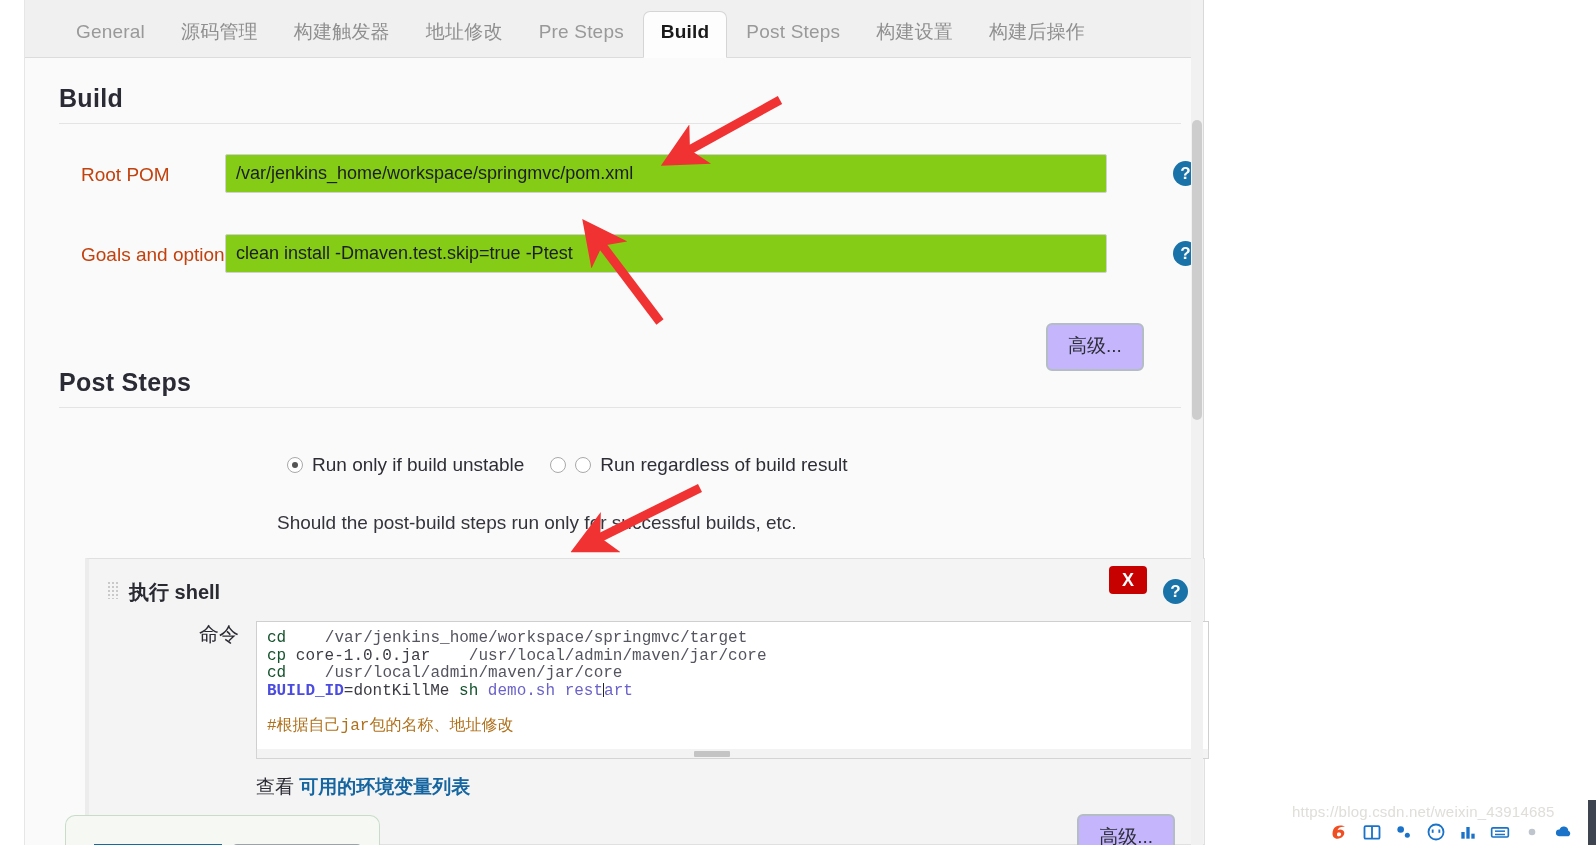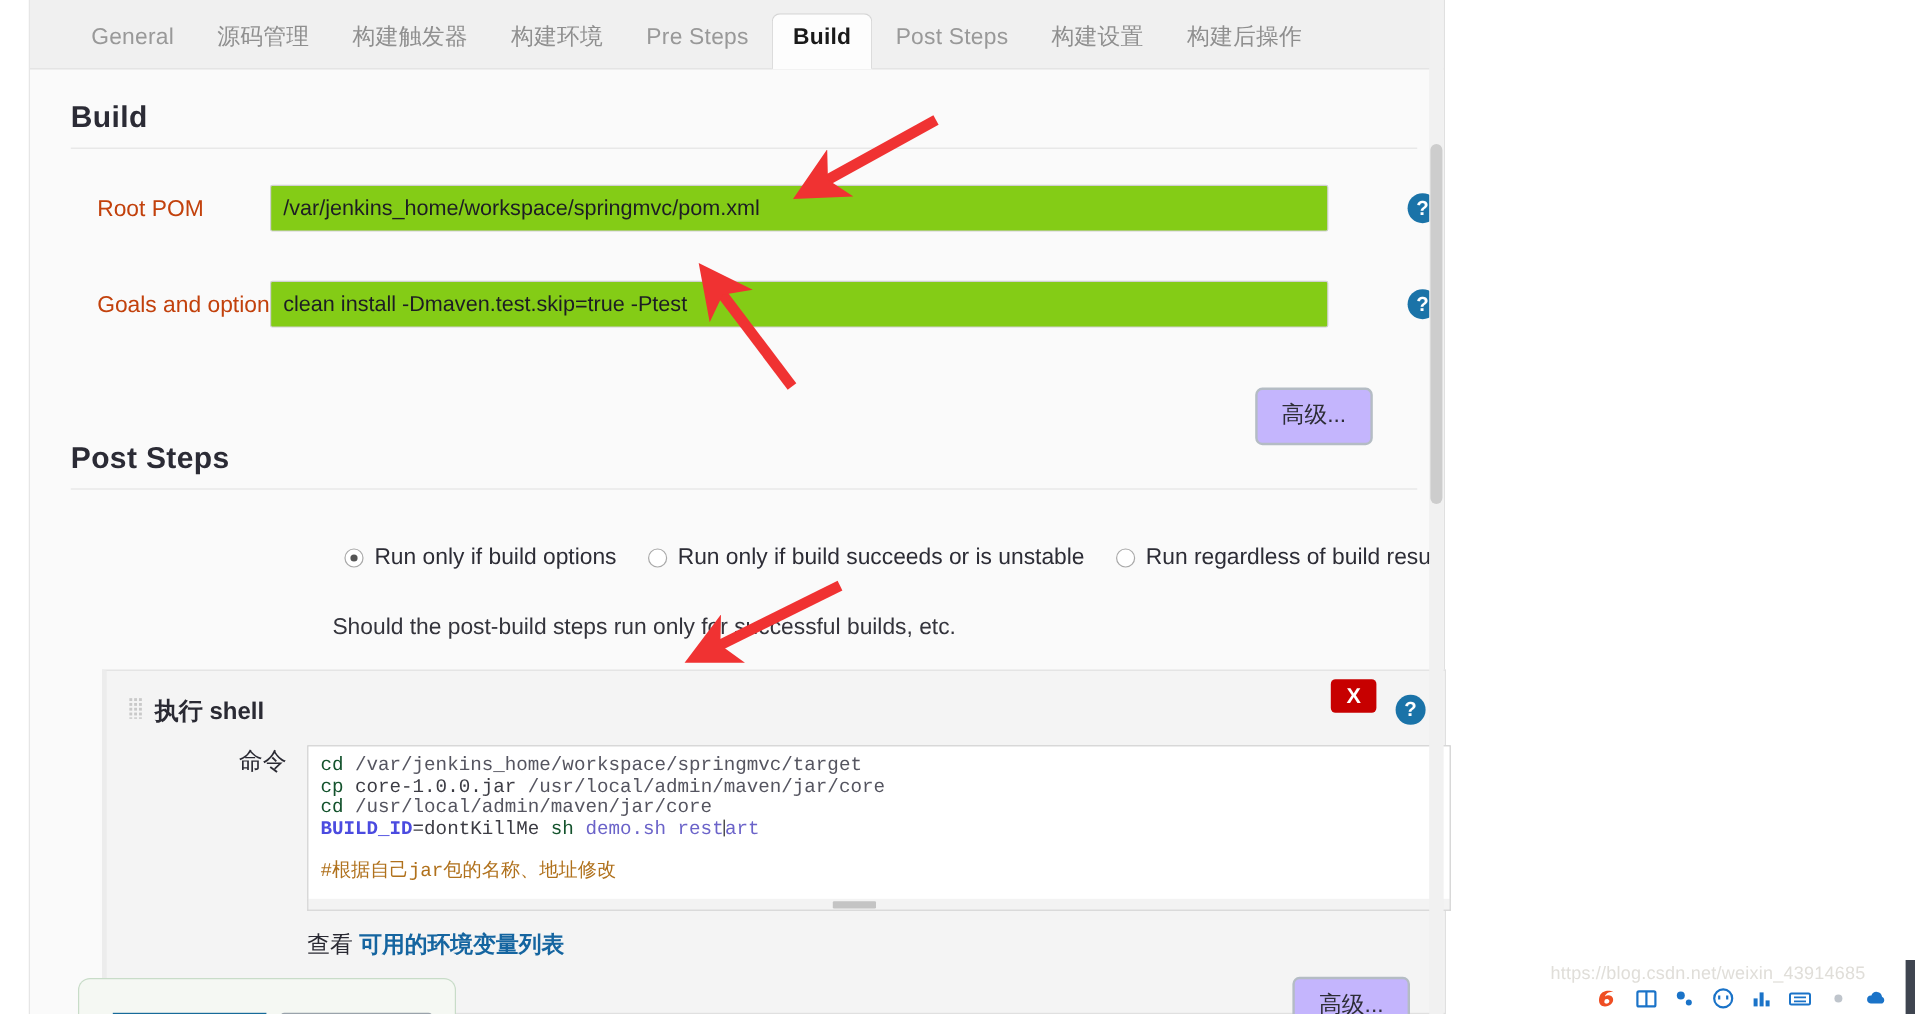--- a/index.html
+++ b/index.html
@@ -207,21 +207,21 @@
     font-family: "Liberation Mono", "DejaVu Sans Mono", monospace;
     font-size: 16px;
     line-height: 17.5px;
     overflow: hidden;
     white-space: pre;
     color: #3a3a3a;
   }
   .cmd-line { white-space: pre; }
   .tok-cmd { color: #14532d; }
   .tok-var { color: #4b4be0; font-weight: bold; }
-  .tok-path { color: #555560; }
+  .tok-path { color: #555560; margin-left: 29px; }
   .tok-plain { color: #3c3c44; text-align: center; }
   .tok-arg { color: #6b63c9; }
   .tok-comment { color: #b0711c; }
   .caret {
     display:inline-block; width:1px; height:14px;
     background:#222; vertical-align:-2px;
   }
 
   #cmd-scroll {
     position: absolute; left: 167px; top: 190px;
@@ -318,21 +318,21 @@
 <body>
 
 <div id="root">
 
   <div id="page">
 
     <div id="tabbar">
         <div class="tab">General</div>
         <div class="tab cjk">源码管理</div>
         <div class="tab cjk">构建触发器</div>
-        <div class="tab cjk">构建环境</div>
+        <div class="tab cjk">地址修改</div>
         <div class="tab">Pre Steps</div>
         <div class="tab active">Build</div>
         <div class="tab">Post Steps</div>
         <div class="tab cjk">构建设置</div>
         <div class="tab cjk">构建后操作</div>
       </div>
 
     <div id="body">
 
       <h2 class="section-title">Build</h2>
@@ -352,23 +352,22 @@
 
       <div style="position:absolute; left:1021px; top:265px;">
         <button class="adv-btn">高级...</button>
       </div>
 
       <h2 class="section-title" style="padding-top:92px;">Post Steps</h2>
       <div class="section-rule"></div>
 
       <div class="radio-row" id="radio-row">
           <span class="radio on"></span>
-          <span class="radio-label">Run only if build options</span>
+          <span class="radio-label">Run only if build unstable</span>
           <span class="radio"></span>
-          <span class="radio-label">Run only if build succeeds or is unstable</span>
           <span class="radio"></span>
           <span class="radio-label">Run regardless of build result</span>
         </div>
 
       <div class="hint">Should the post-build steps run only for successful builds, etc.</div>
 
       <div id="shell-panel">
         <div id="shell-head">
           <div class="grip"></div>
           <div id="shell-title">执行 shell</div>

